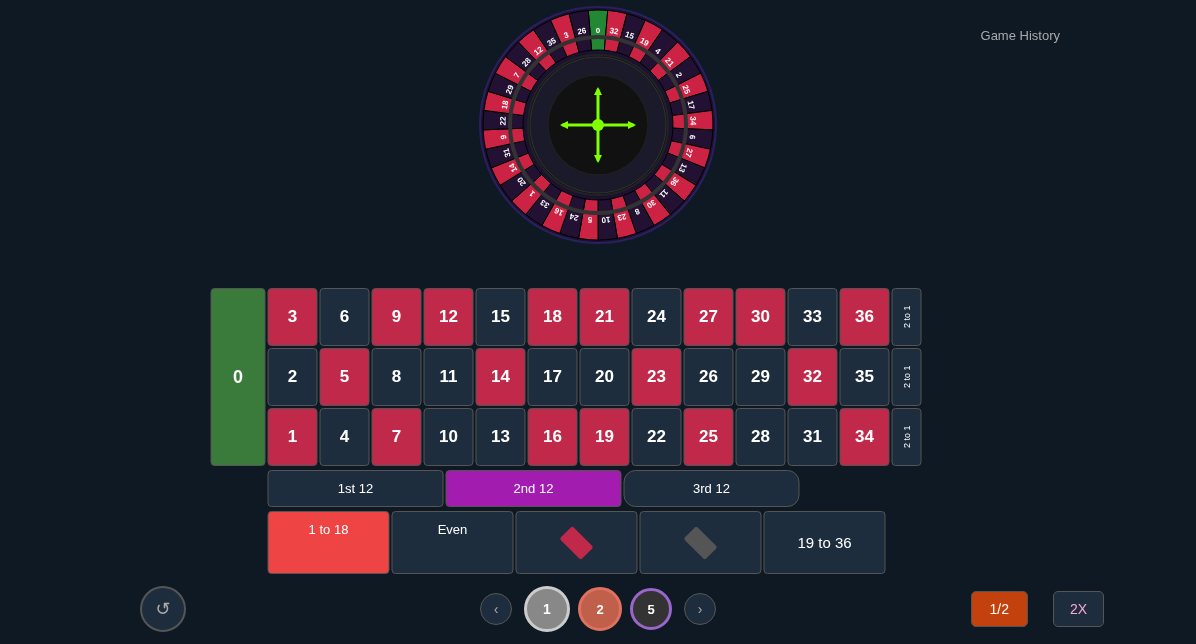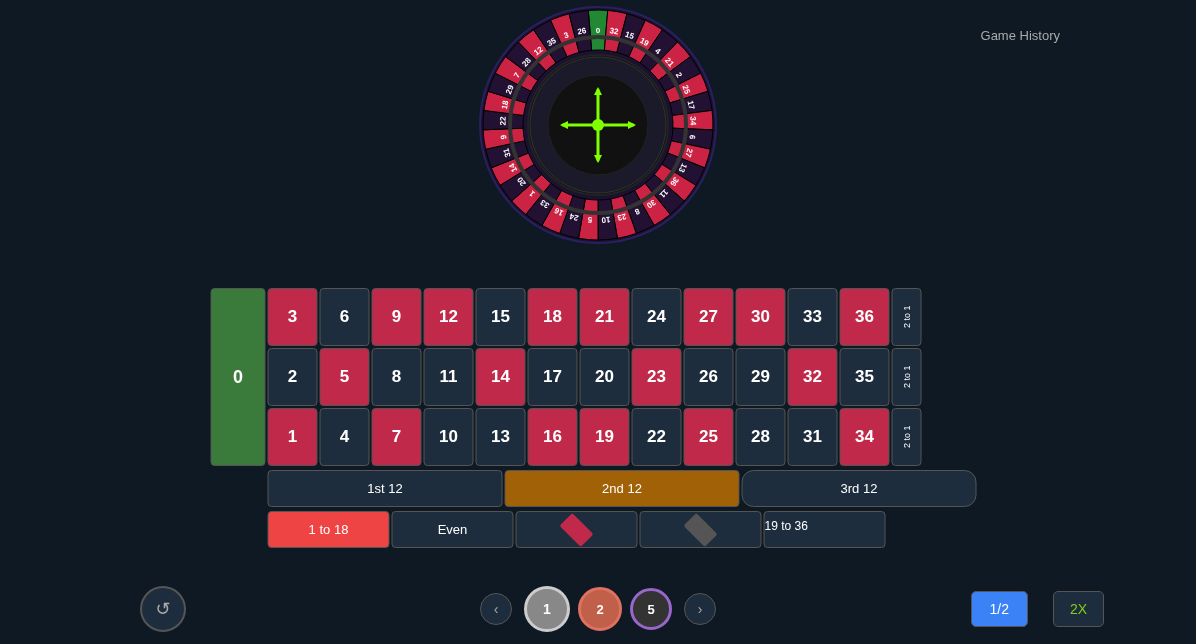--- a/index.html
+++ b/index.html
@@ -193,36 +193,36 @@
       </div>
     </div>
 
     <div style="width:30px; display:flex; flex-direction:column; gap:2px;">
       <div style="background:#1e2d3d;border:1px solid #555;color:#fff;font-size:9px;cursor:pointer;display:flex;align-items:center;justify-content:center;border-radius:4px;flex:1;writing-mode:vertical-rl;transform:rotate(180deg);">2 to 1</div>
       <div style="background:#1e2d3d;border:1px solid #555;color:#fff;font-size:9px;cursor:pointer;display:flex;align-items:center;justify-content:center;border-radius:4px;flex:1;writing-mode:vertical-rl;transform:rotate(180deg);">2 to 1</div>
       <div style="background:#1e2d3d;border:1px solid #555;color:#fff;font-size:9px;cursor:pointer;display:flex;align-items:center;justify-content:center;border-radius:4px;flex:1;writing-mode:vertical-rl;transform:rotate(180deg);">2 to 1</div>
     </div>
   </div>
 
-  <div style="display:flex; gap:2px; margin-top:4px; margin-left:57px; width:709px;">
+  <div style="display:flex; gap:2px; margin-top:4px; margin-left:57px; width:532px;">
     <div style="flex:1;background:#1e2d3d;border:1px solid #555;color:#fff;font-size:13px;cursor:pointer;padding:10px 0;text-align:center;border-radius:4px;">1st 12</div>
-    <div style="flex:1;background:#a16207;border:1px solid #555;color:#fff;font-size:13px;cursor:pointer;padding:10px 0;text-align:center;border-radius:4px;">2nd 12</div>
+    <div style="flex:1;background:#a21caf;border:1px solid #555;color:#fff;font-size:13px;cursor:pointer;padding:10px 0;text-align:center;border-radius:4px;">2nd 12</div>
     <div style="flex:1;background:#1e2d3d;border:1px solid #555;color:#fff;font-size:13px;cursor:pointer;padding:10px 0;text-align:center;border-radius:12px;">3rd 12</div>
   </div>
 
   <div style="display:flex; gap:2px; margin-top:4px; margin-left:57px; width:618px;">
     <div style="flex:1;background:#ef4444;border:1px solid #555;color:#fff;font-size:13px;cursor:pointer;padding:10px 0;text-align:center;border-radius:4px;">1 to 18</div>
     <div style="flex:1;background:#1e2d3d;border:1px solid #555;color:#fff;font-size:13px;cursor:pointer;padding:10px 0;text-align:center;border-radius:4px;">Even</div>
     <div style="flex:1;background:#1e2d3d;border:1px solid #555;cursor:pointer;padding:8px 0;text-align:center;border-radius:4px;display:flex;align-items:center;justify-content:center;">
       <div style="width:30px;height:18px;background:#c0294a;transform:rotate(45deg);border-radius:2px;"></div>
     </div>
     <div style="flex:1;background:#1e2d3d;border:1px solid #555;cursor:pointer;padding:8px 0;text-align:center;border-radius:4px;display:flex;align-items:center;justify-content:center;">
       <div style="width:30px;height:18px;background:#555;transform:rotate(45deg);border-radius:2px;"></div>
     </div>
-    <div style="flex:1;background:#1e2d3d;border:1px solid #555;color:#fff;font-size:12px;cursor:pointer;padding:7px 0;border-radius:4px;">19 to 36</div>
+    <div style="flex:1;background:#1e2d3d;border:1px solid #555;color:#fff;font-size:15px;cursor:pointer;padding:22px 0;text-align:center;border-radius:4px;">19 to 36</div>
   </div>
 </div>
 
 <div style="position:absolute; bottom:12px; left:0; right:0; display:flex; align-items:center; justify-content:center;">
 
   <div style="position:absolute; left:140px; width:46px; height:46px; border-radius:50%; background:#1e2d3d; border:2px solid #555; display:flex; align-items:center; justify-content:center; cursor:pointer; color:#aaa; font-size:18px;">
     <span>↺</span>
   </div>
 
   <div style="width:32px; height:32px; border-radius:50%; background:#1e2d3d; border:1px solid #555; color:#aaa; cursor:pointer; display:flex; align-items:center; justify-content:center; font-size:14px; margin-right:8px;">
@@ -238,21 +238,21 @@
   </div>
 
   <div style="width:42px; height:42px; border-radius:50%; background:#333; border:3px solid #9966cc; display:flex; align-items:center; justify-content:center; font-size:13px; font-weight:bold; cursor:pointer; color:#fff; margin:0 4px;">
     <span>5</span>
   </div>
 
   <div style="width:32px; height:32px; border-radius:50%; background:#1e2d3d; border:1px solid #555; color:#aaa; cursor:pointer; display:flex; align-items:center; justify-content:center; font-size:14px; margin-left:8px;">
     <span>›</span>
   </div>
 
-  <div style="position:absolute; right:168px; background:#3b82f6; border:1px solid #555; color:#fff; padding:9px 18px; border-radius:5px; font-size:14px; cursor:pointer;">
+  <div style="position:absolute; right:168px; background:#c2410c; border:1px solid #555; color:#fff; padding:9px 18px; border-radius:5px; font-size:14px; cursor:pointer;">
     <span>1/2</span>
   </div>
 
-  <div style="position:absolute; right:92px; background:#1e2d3d; border:1px solid #555; color:#84cc16; padding:9px 16px; border-radius:5px; font-size:14px; cursor:pointer;">
+  <div style="position:absolute; right:92px; background:#1e2d3d; border:1px solid #555; color:#f9a8d4; padding:9px 16px; border-radius:5px; font-size:14px; cursor:pointer;">
     <span>2X</span>
   </div>
 
 </div>
 
 </body></html>

